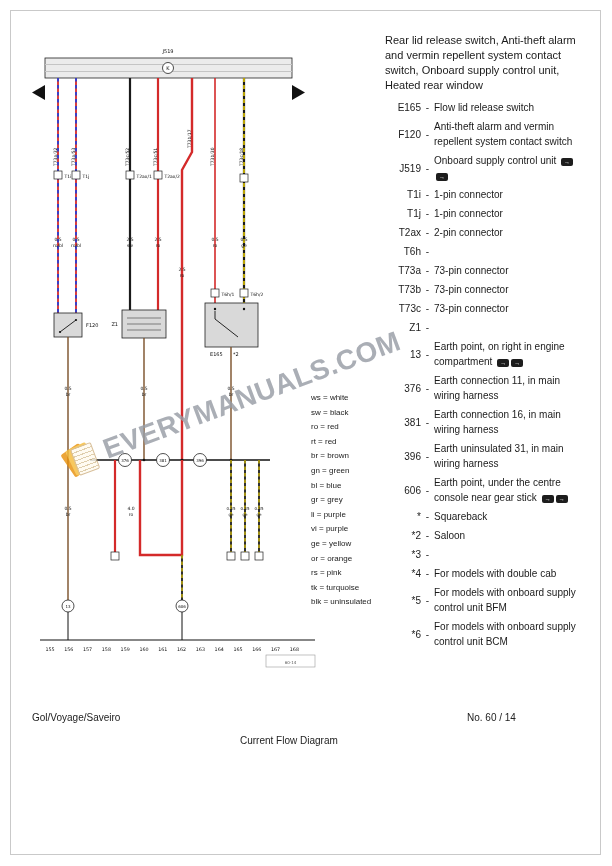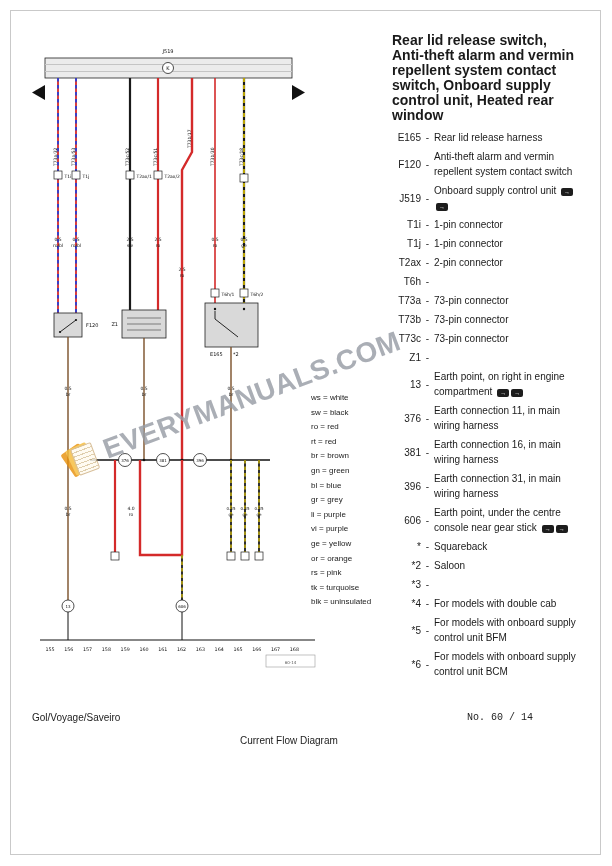--- a/index.html
+++ b/index.html
@@ -12,33 +12,33 @@
   .diagram-svg{position:absolute;left:30px;top:40px;}
   svg text{font-family:"DejaVu Sans",sans-serif;fill:#111;}
   .t4{font-size:4px}.t45{font-size:4.5px}.t48{font-size:4.8px}.t5{font-size:5px}
   .mid{text-anchor:middle}.end{text-anchor:end}.gray{fill:#555}
 
   
   .legend{position:absolute;left:311px;top:391px;font-size:8px;line-height:14.6px;color:#222;}
 
   
   .right-col{position:absolute;left:385px;top:33px;width:197px;}
-  .rc-title{font-weight:bold;font-size:14px;line-height:15px;margin-bottom:7px;margin-left:7px;}
+  .rc-title{font-weight:normal;font-size:11px;line-height:15px;margin-bottom:7px;}
   .comp-row{display:flex;align-items:center;font-size:10px;line-height:15px;margin-bottom:4px;}
   .comp-code{width:36px;text-align:right;flex:none;}
   .comp-dash{width:13px;text-align:center;flex:none;color:#333;}
   .comp-desc{flex:1;}
   .ref-icon{display:inline-block;width:12px;height:8px;background:#1d1d1d;border-radius:2px;
         color:#fff;font-size:6px;line-height:8px;text-align:center;margin-left:2px;vertical-align:baseline;}
 
   
   .footer{position:absolute;top:712px;left:0;width:612px;font-size:10px;color:#222;}
   .f-left{position:absolute;left:32px;}
   .f-center{position:absolute;left:240px;margin-top:23px;}
-  .f-right{position:absolute;left:467px;font-family:Liberation Mono, monospace;}
+  .f-right{position:absolute;left:467px;}
 
   
   .watermark{position:absolute;left:66px;top:448px;display:flex;align-items:center;gap:9px;
         transform:rotate(-20.5deg);transform-origin:left center;opacity:.82;pointer-events:none;z-index:6;}
   .wm-text{font-size:28px;font-weight:bold;color:#989da6;letter-spacing:.5px;white-space:nowrap;}
   .wm-logo{width:32px;height:34px;position:relative;flex:none;}
   .wm-l1{position:absolute;left:1px;top:3px;width:22px;height:27px;background:#e8920e;transform:rotate(-14deg);border-radius:2px;}
   .wm-l2{position:absolute;left:5px;top:3px;width:22px;height:27px;background:#f6bd3b;transform:rotate(-5deg);border-radius:2px;}
   .wm-l3{position:absolute;left:9px;top:4px;width:20px;height:26px;border:1px solid #cfb183;border-radius:2px;
         background:repeating-linear-gradient(#fffbef,#fffbef 3px,#d8c49a 3px,#d8c49a 4px);}
@@ -249,21 +249,21 @@
     <div>tk = turquoise</div>
     <div>blk = uninsulated</div>
   </div>
 
   <div class="right-col">
     <div class="rc-title">Rear lid release switch, Anti-theft alarm and vermin repellent system contact switch, Onboard supply control unit, Heated rear window</div>
 
     <div class="comp-row">
       <span class="comp-code">E165</span>
       <span class="comp-dash">-</span>
-      <span class="comp-desc"><span>Rear lid release harness</span></span>
+      <span class="comp-desc"><span>Flow lid release switch</span></span>
     </div>
     <div class="comp-row">
       <span class="comp-code">F120</span>
       <span class="comp-dash">-</span>
       <span class="comp-desc"><span>Anti-theft alarm and vermin repellent system contact switch</span></span>
     </div>
     <div class="comp-row">
       <span class="comp-code">J519</span>
       <span class="comp-dash">-</span>
       <span class="comp-desc"><span>Onboard supply control unit</span>
@@ -319,21 +319,21 @@
       <span class="comp-desc"><span>Earth connection 11, in main wiring harness</span></span>
     </div>
     <div class="comp-row">
       <span class="comp-code">381</span>
       <span class="comp-dash">-</span>
       <span class="comp-desc"><span>Earth connection 16, in main wiring harness</span></span>
     </div>
     <div class="comp-row">
       <span class="comp-code">396</span>
       <span class="comp-dash">-</span>
-      <span class="comp-desc"><span>Earth connection 31, in main wiring harness</span></span>
+      <span class="comp-desc"><span>Earth uninsulated 31, in main wiring harness</span></span>
     </div>
     <div class="comp-row">
       <span class="comp-code">606</span>
       <span class="comp-dash">-</span>
       <span class="comp-desc"><span>Earth point, under the centre console near gear stick</span>
         <span class="ref-icon">→</span><span class="ref-icon">→</span></span>
     </div>
     <div class="comp-row">
       <span class="comp-code">*</span>
       <span class="comp-dash">-</span>

